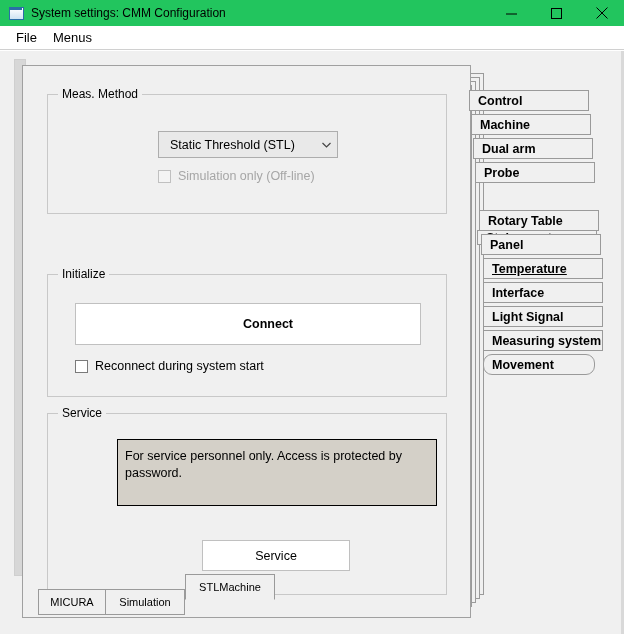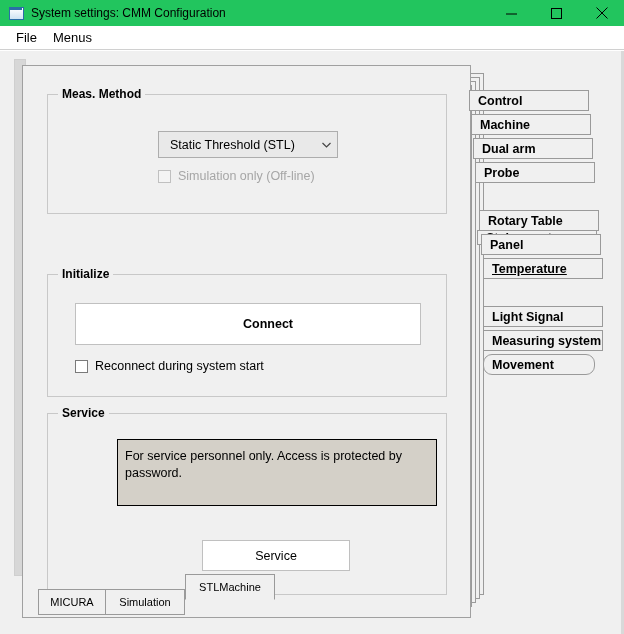--- a/index.html
+++ b/index.html
@@ -123,21 +123,21 @@
     position: absolute;
     border: 1px solid #c8c8c8;
     box-sizing: border-box;
   }
   .groupbox > .gb-title {
     position: absolute;
     top: -8px; left: 10px;
     background: #f0f0f0;
     padding: 0 4px;
     font-size: 12px;
-    font-weight: bold;
+    font-weight: normal;
     color: #000;
     white-space: nowrap;
   }
 
   
   .combo {
     position: absolute;
     background: #e9e9e9;
     border: 1px solid #adadad;
     box-sizing: border-box;
@@ -340,20 +340,23 @@
     </div>
   <div class="side-tab" style="left:479px; top:159px; width:120px; height:21px;">
       <span>Rotary Table</span>
     </div>
   <div class="side-tab" style="left:481px; top:183px; width:120px; height:21px;">
       <span>Panel</span>
     </div>
   <div class="side-tab" style="left:483px; top:207px; width:120px; height:21px;text-decoration:underline;">
       <span>Temperature</span>
     </div>
+  <div class="side-tab" style="left:483px; top:231px; width:120px; height:21px;">
+      <span>Interface</span>
+    </div>
   <div class="side-tab" style="left:483px; top:255px; width:120px; height:21px;">
       <span>Light Signal</span>
     </div>
   <div class="side-tab" style="left:483px; top:279px; width:120px; height:21px;">
       <span>Measuring system</span>
     </div>
   <div class="side-tab" style="left:483px; top:303px; width:112px; height:21px;border-radius:9px;">
       <span>Movement</span>
     </div>
 

